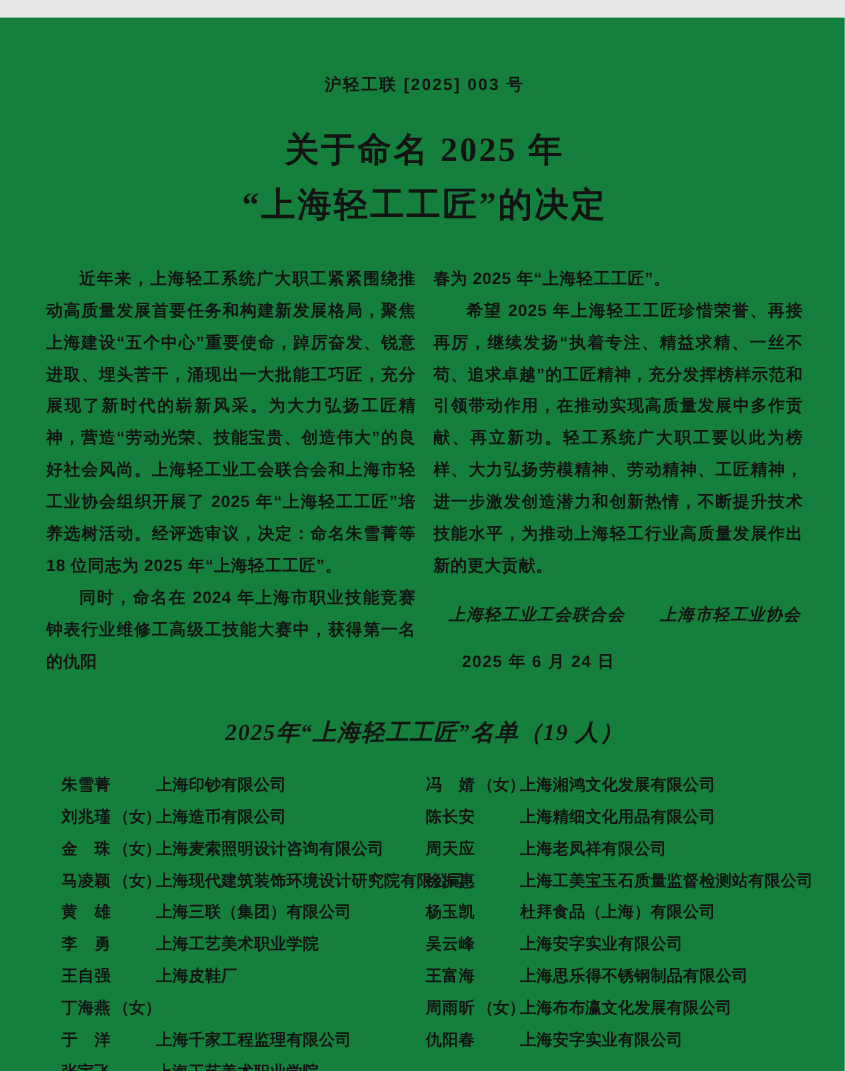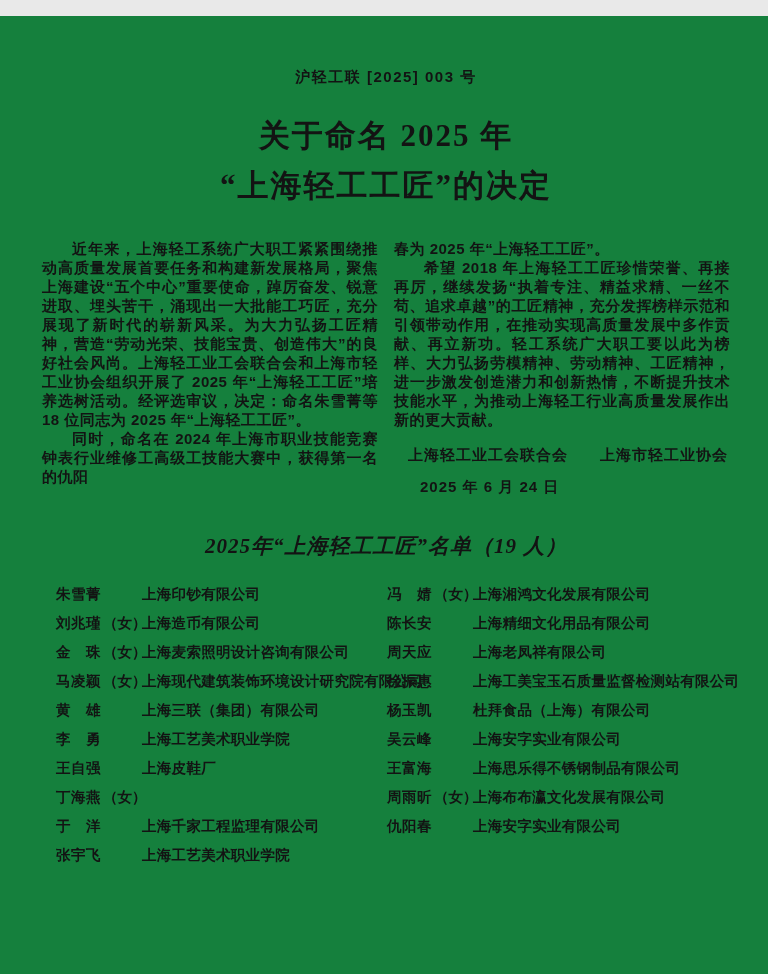--- a/index.html
+++ b/index.html
@@ -31,29 +31,29 @@
     margin:24px 0 28px 0;
   }
   .columns{
     display:flex;
     gap:16px;
     margin-top:6px;
   }
   .col{
     flex:1 1 0;
     font-size:15px;
-    line-height:19px;
+    line-height:29px;
     font-weight:700;
     text-align:justify;
     letter-spacing:0.5px;
   }
   .col p{margin:0;}
   .col p.ind{text-indent:2em;}
   .signature{margin-top:16px;font-size:15px;font-weight:700;}
-  .sig-orgs{text-align:right;letter-spacing:1px;padding-right:2px;}
+  .sig-orgs{text-align:right;letter-spacing:1px;padding-right:2px;font-style:italic;}
   .sig-date{margin-top:13px;padding-left:26px;letter-spacing:1px;}
   .roster-title{
     text-align:center;
     font-family:"Liberation Serif","DejaVu Serif",serif;
     font-style:italic;
     font-size:21px;
     font-weight:700;
     letter-spacing:1px;
     margin:36px 0 24px 0;
   }
@@ -90,21 +90,21 @@
   <h1 class="title"><span>关于命名 2025 年</span><br><span>“上海轻工工匠”的决定</span></h1>
 
   <div class="columns">
     <div class="col" id="col-left">
         <p class="ind">近年来，上海轻工系统广大职工紧紧围绕推动高质量发展首要任务和构建新发展格局，聚焦上海建设“五个中心”重要使命，踔厉奋发、锐意进取、埋头苦干，涌现出一大批能工巧匠，充分展现了新时代的崭新风采。为大力弘扬工匠精神，营造“劳动光荣、技能宝贵、创造伟大”的良好社会风尚。上海轻工业工会联合会和上海市轻工业协会组织开展了 2025 年“上海轻工工匠”培养选树活动。经评选审议，决定：命名朱雪菁等 18 位同志为 2025 年“上海轻工工匠”。</p>
         <p class="ind">同时，命名在 2024 年上海市职业技能竞赛钟表行业维修工高级工技能大赛中，获得第一名的仇阳</p>
       </div>
     <div class="col">
       <div id="col-right-paras">
           <p class="">春为 2025 年“上海轻工工匠”。</p>
-          <p class="ind">希望 2018 年上海轻工工匠珍惜荣誉、再接再厉，继续发扬“执着专注、精益求精、一丝不苟、追求卓越”的工匠精神，充分发挥榜样示范和引领带动作用，在推动实现高质量发展中多作贡献、再立新功。轻工系统广大职工要以此为榜样、大力弘扬劳模精神、劳动精神、工匠精神，进一步激发创造潜力和创新热情，不断提升技术技能水平，为推动上海轻工行业高质量发展作出新的更大贡献。</p>
+          <p class="ind">希望 2025 年上海轻工工匠珍惜荣誉、再接再厉，继续发扬“执着专注、精益求精、一丝不苟、追求卓越”的工匠精神，充分发挥榜样示范和引领带动作用，在推动实现高质量发展中多作贡献、再立新功。轻工系统广大职工要以此为榜样、大力弘扬劳模精神、劳动精神、工匠精神，进一步激发创造潜力和创新热情，不断提升技术技能水平，为推动上海轻工行业高质量发展作出新的更大贡献。</p>
         </div>
       <div class="signature">
         <div class="sig-orgs">上海轻工业工会联合会　　上海市轻工业协会</div>
         <div class="sig-date">2025 年 6 月 24 日</div>
       </div>
     </div>
   </div>
 
   <div class="roster-title">2025年“上海轻工工匠”名单（19 人）</div>
 

